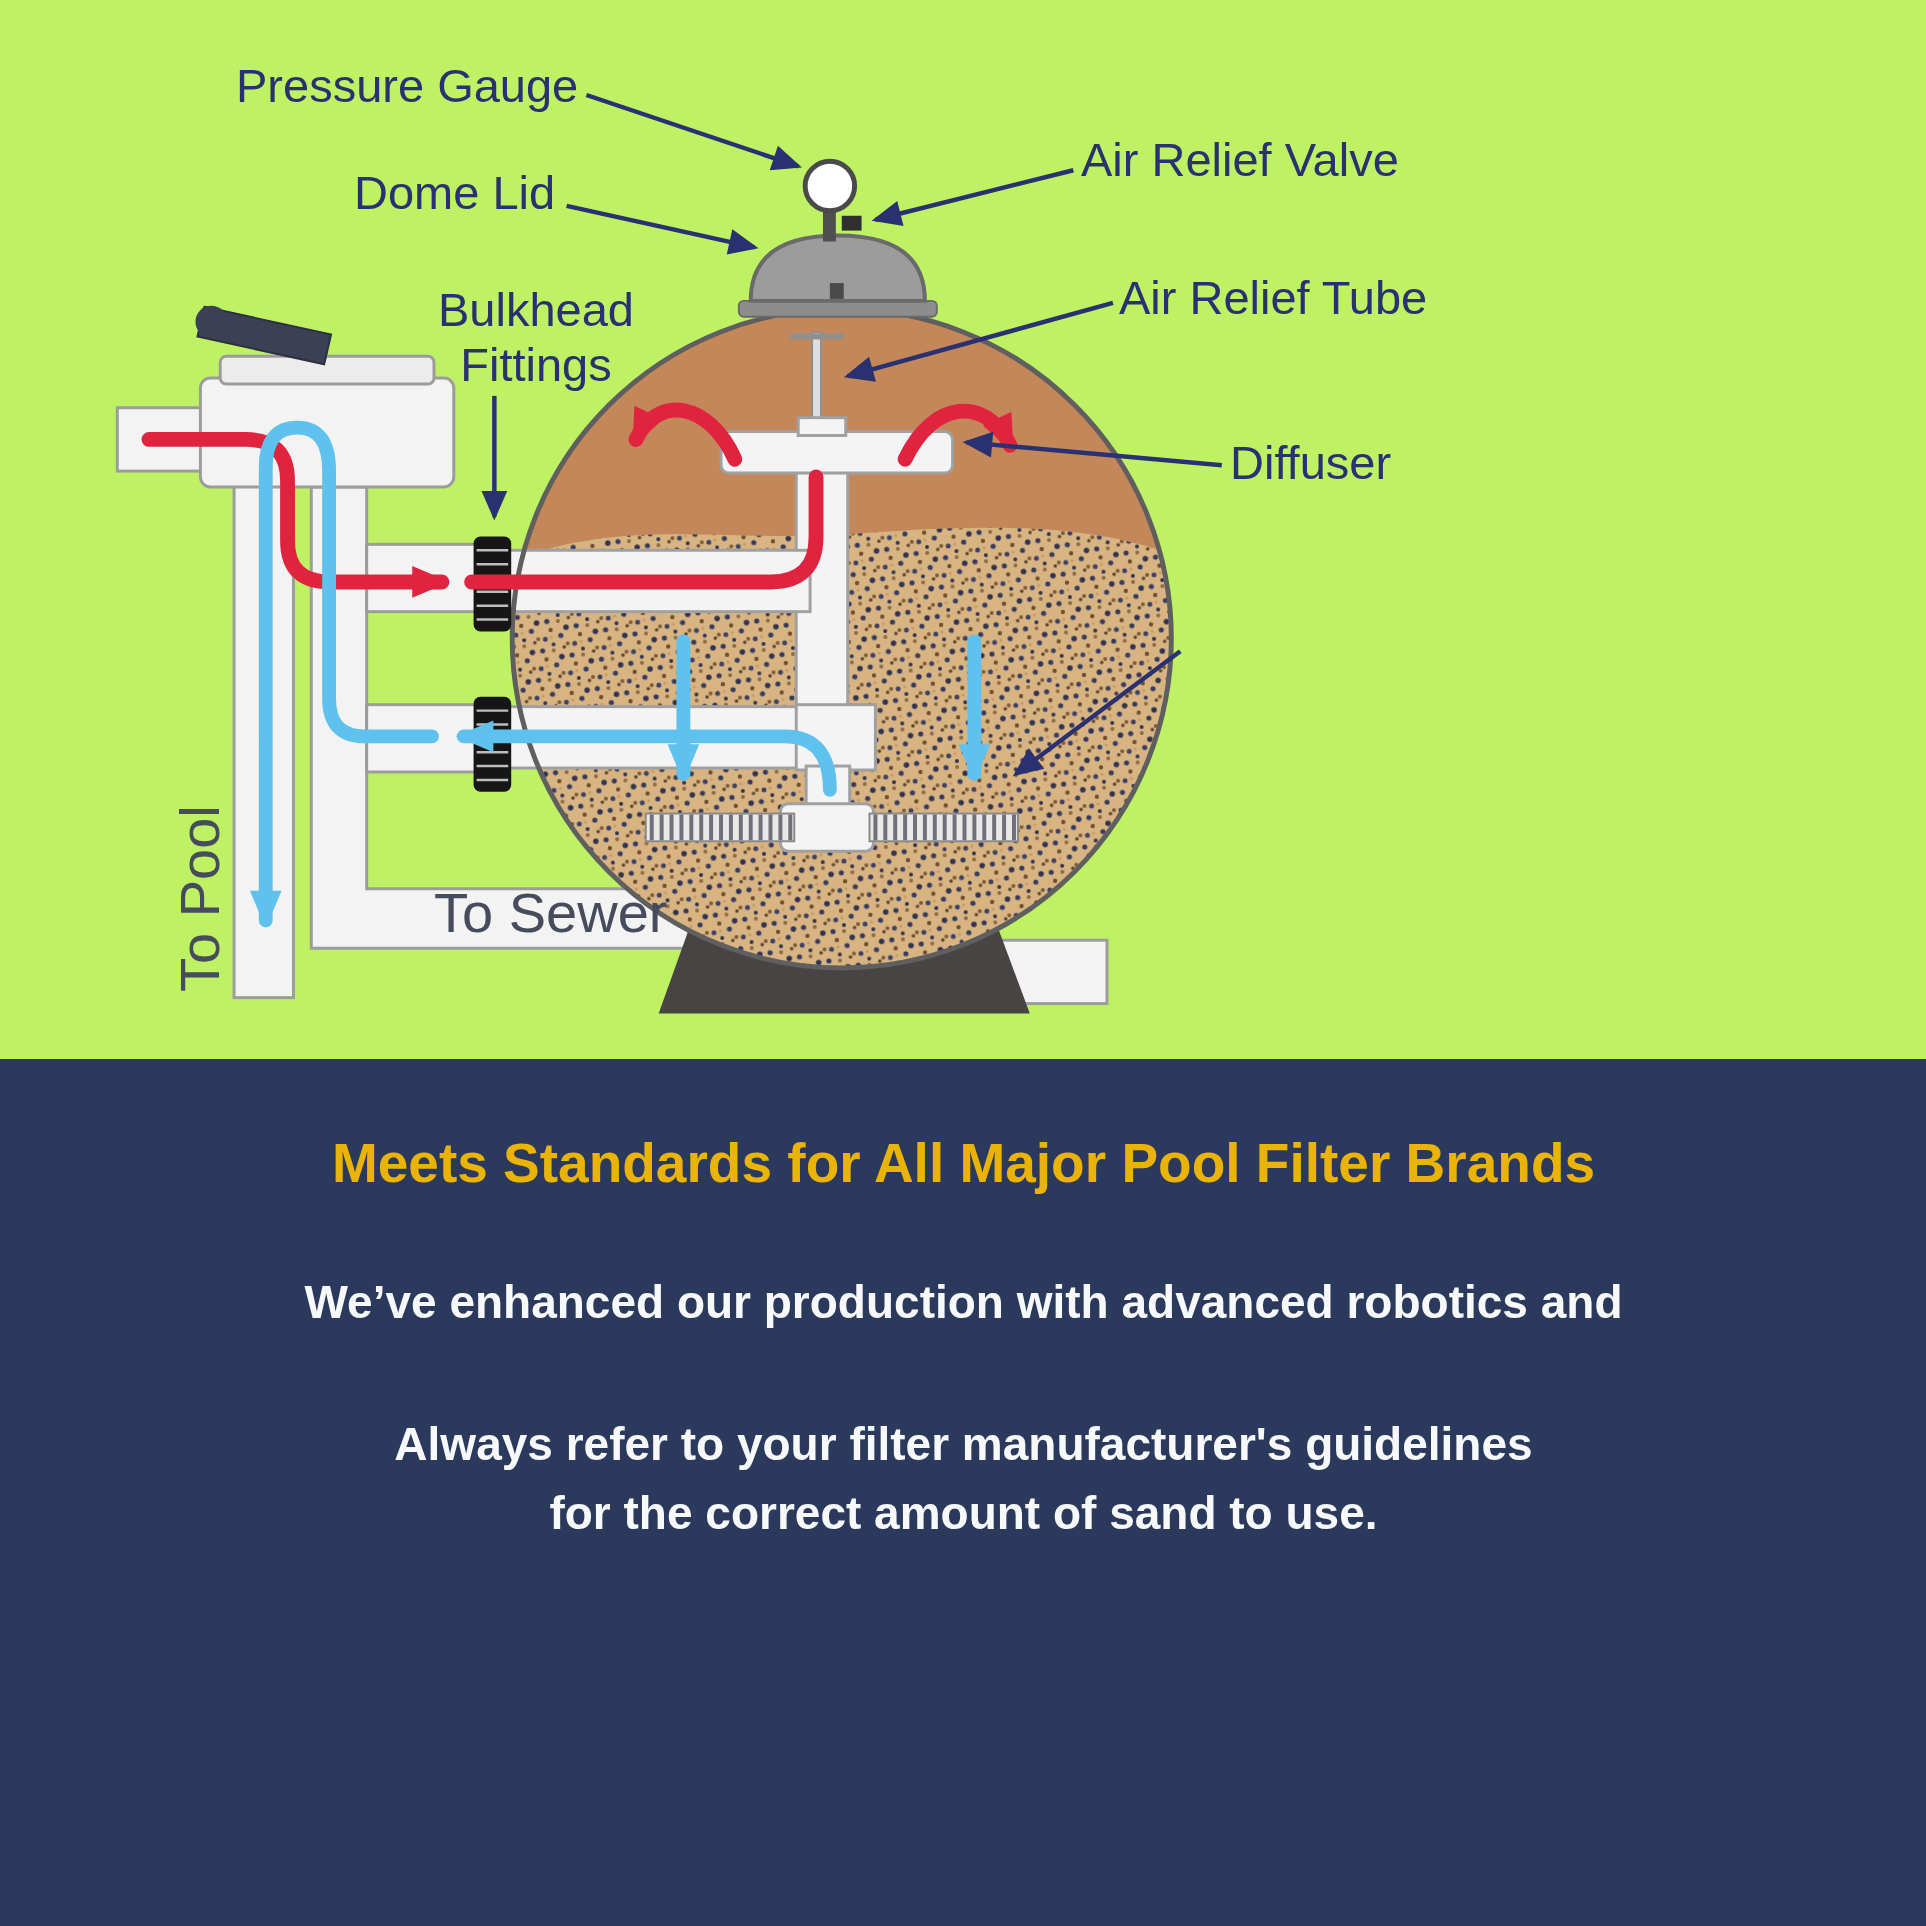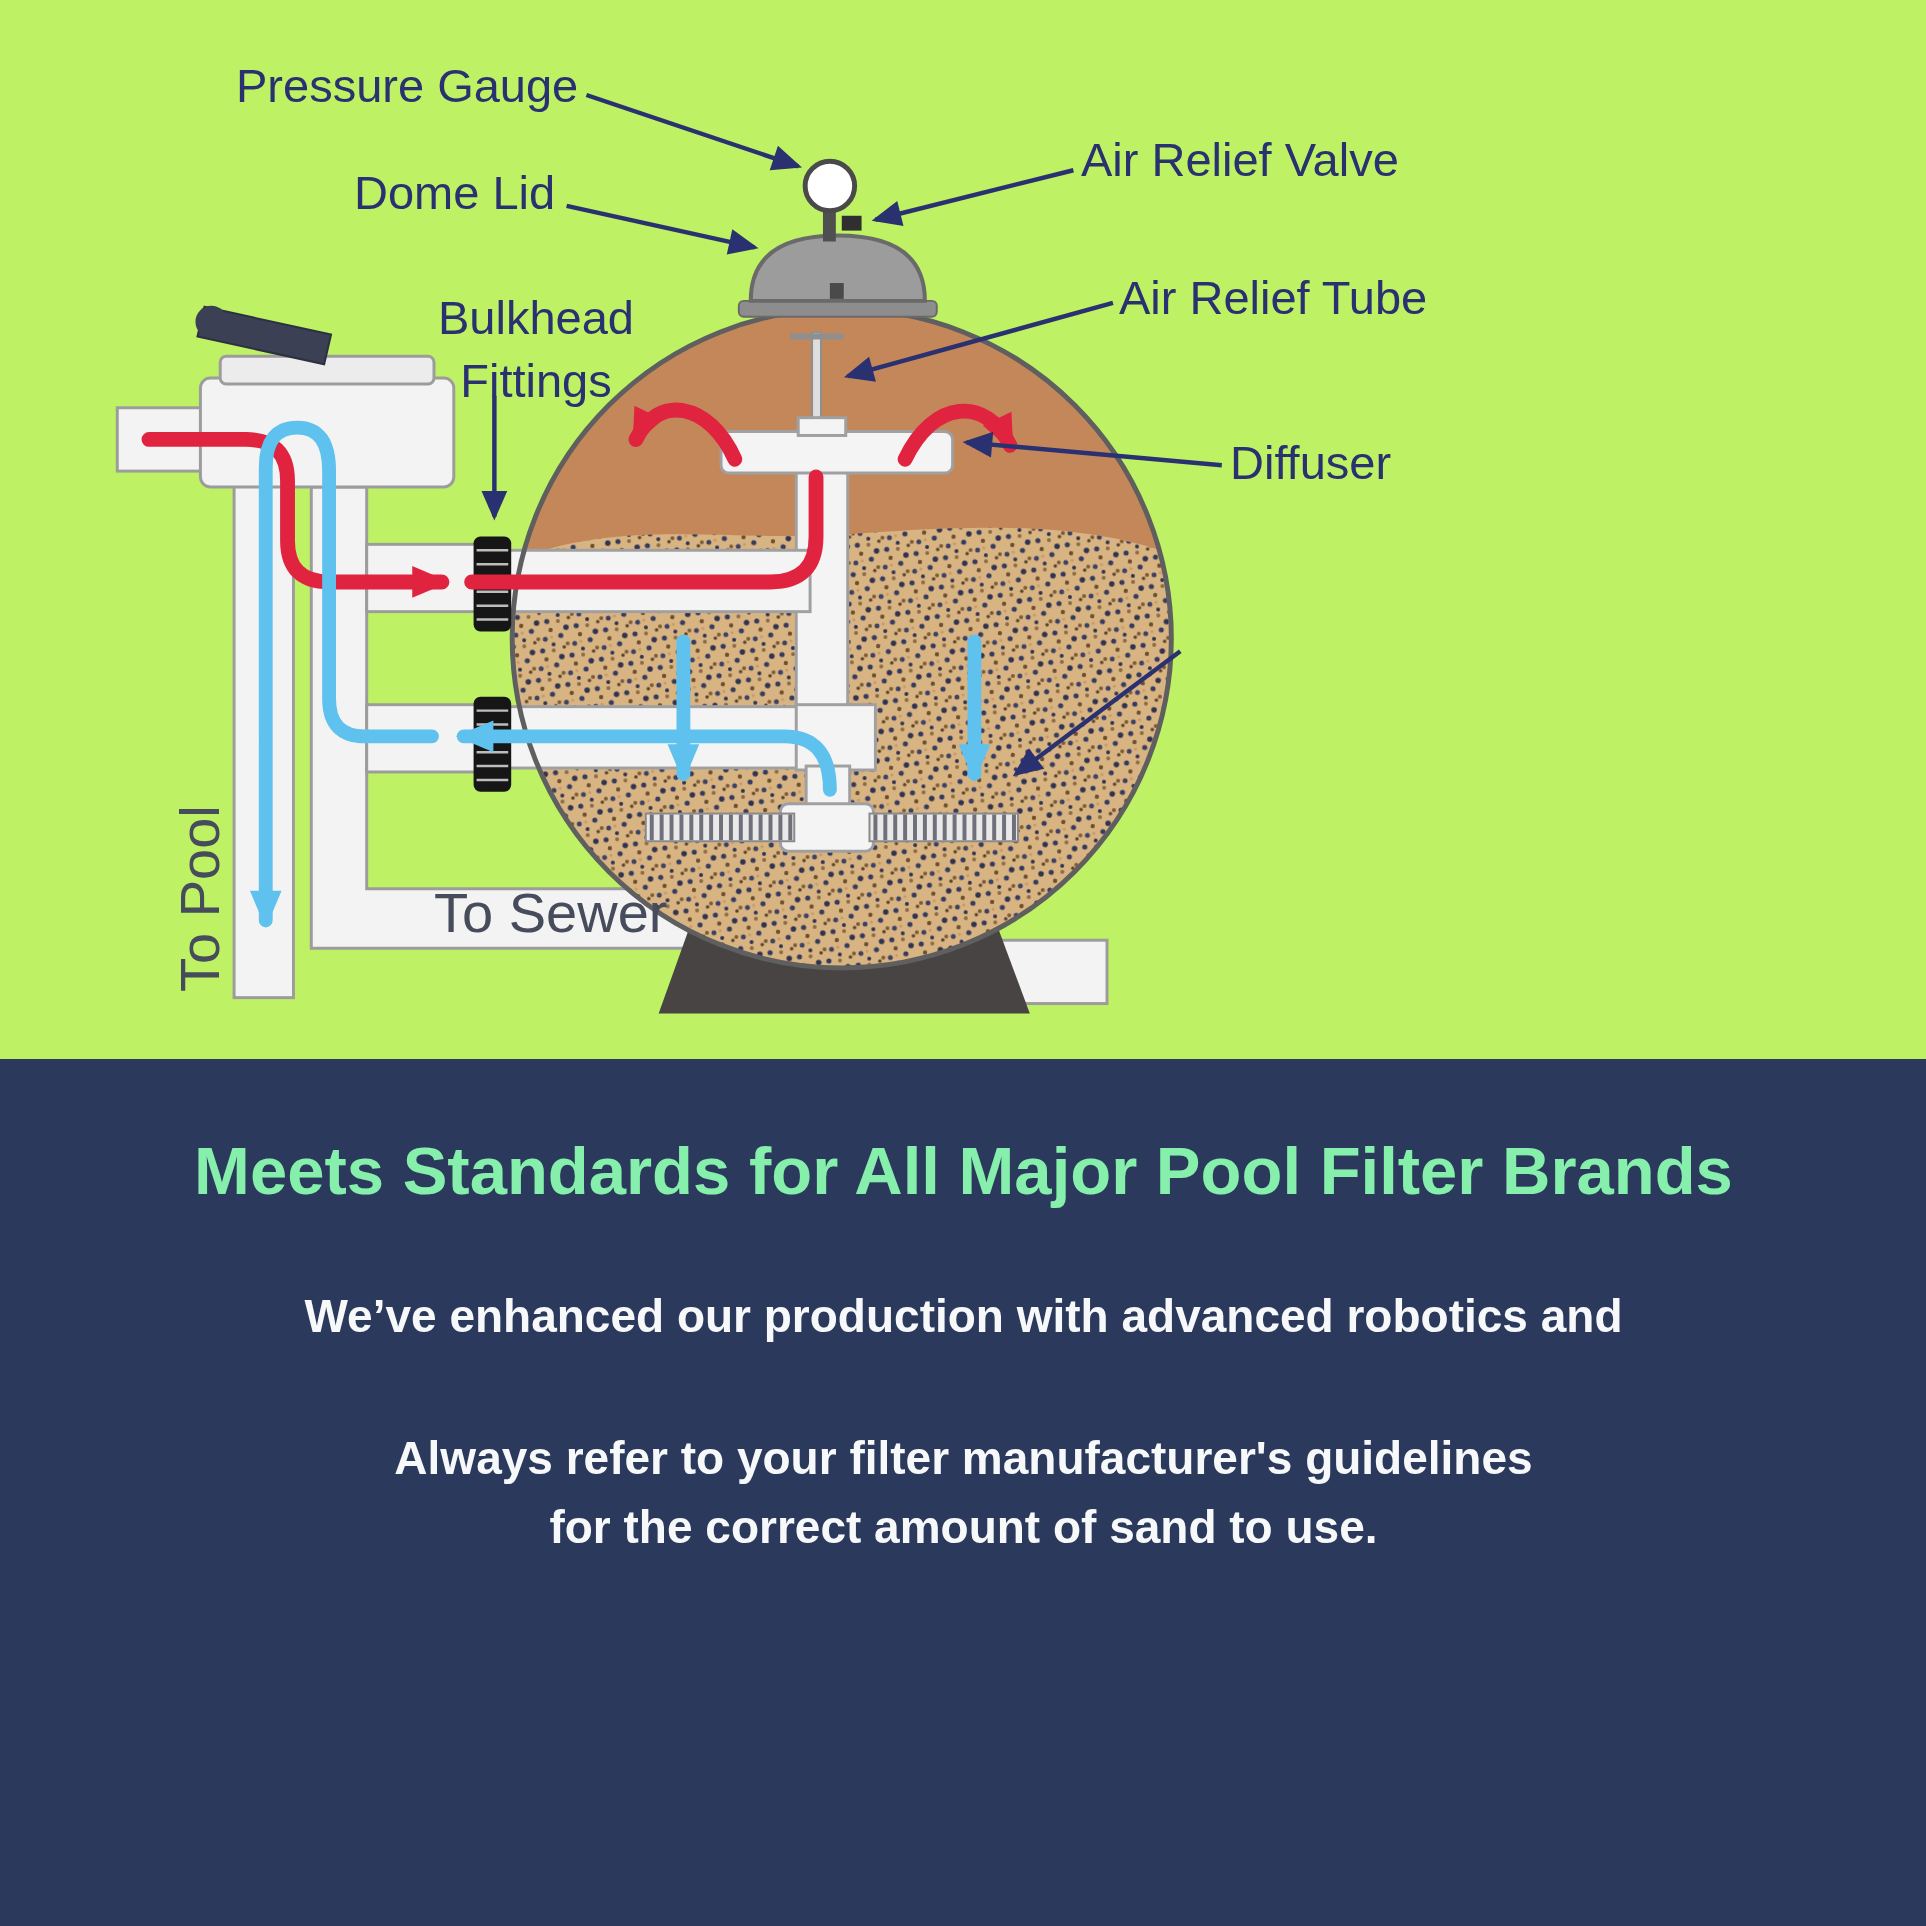--- a/index.html
+++ b/index.html
@@ -2,26 +2,26 @@
 <html><head>
 <meta charset="utf-8">
 <style>
   html,body{margin:0;padding:0;background:#ffffff;}
   .page{position:relative;width:1927px;height:1927px;background:#ffffff;overflow:hidden;
         font-family:"Liberation Sans",sans-serif;}
   .diagram-section{position:absolute;left:0;top:0;width:1927px;height:1059px;background:#bef264;}
   .diagram-section svg{position:absolute;left:0;top:0;}
   .lbl{position:absolute;color:#2a3170;font-weight:500;font-size:47px;line-height:1.16;white-space:nowrap;}
   .lbl.two{white-space:normal;text-align:center;}
-  .lbl.two span{display:block;margin-top:8px;}
+  .lbl.two span{display:block;}
   .lbl.dark{color:#474c5c;font-size:56px;font-weight:500;}
   .rot{transform:rotate(-90deg);transform-origin:0 0;}
   .info-section{position:absolute;left:0;top:1059px;width:1927px;height:867px;background:#2b3a5c;
                 text-align:center;color:#f7f8fa;}
-  .info-heading{margin:73px 40px 16px;font-size:67px;font-weight:bold;color:#86efac;line-height:1.15;}
+  .info-heading{margin:73px 40px 16px;font-size:55px;font-weight:bold;color:#eab308;line-height:1.15;}
   .info-p{margin:73px 0 0;font-size:46px;font-weight:700;line-height:1.5;color:#f7f8fa;}
   .info-p span{display:block;}
 </style>
 </head>
 <body>
 
 <div class="page">
 
   <div class="diagram-section">
     <svg width="1927" height="1059" viewBox="0 0 1946 1070">

